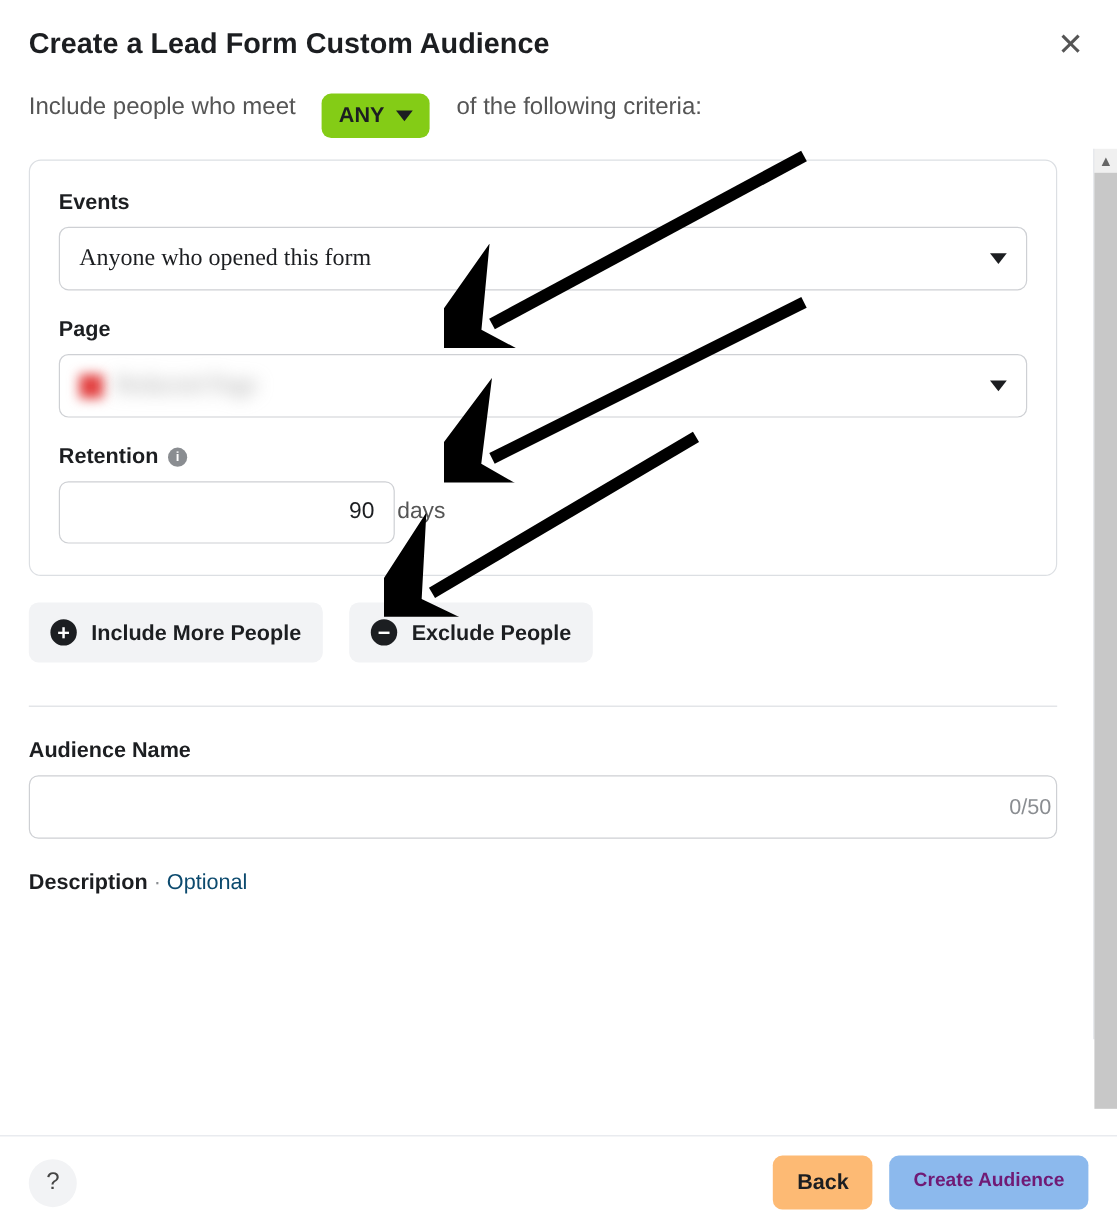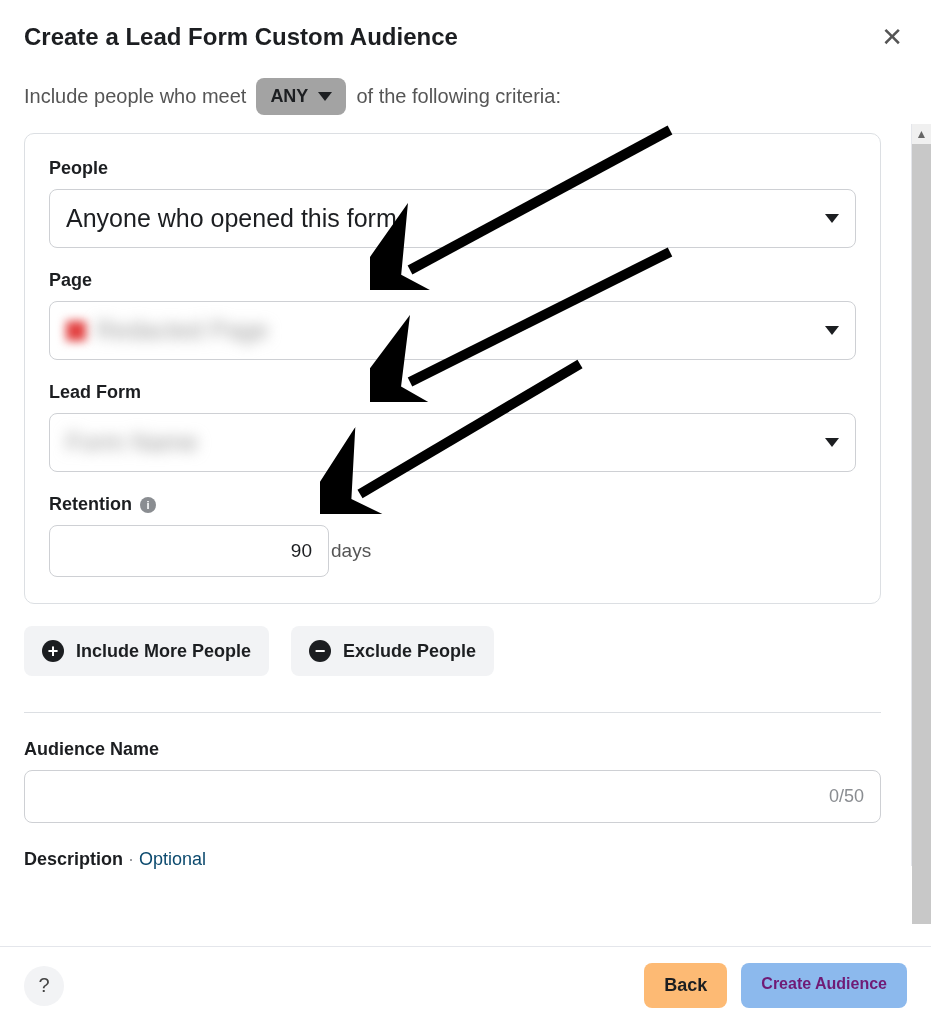--- a/index.html
+++ b/index.html
@@ -39,28 +39,28 @@
     padding: 4px;
   }
   .scroll-region {
     position: relative;
     flex: 1 1 auto;
     overflow: hidden;
     padding: 0 24px 0 24px;
   }
   .include-row {
     display: flex;
-    align-items: center;
-    gap: 10px;
+    align-items: flex-start;
+    gap: 22px;
     margin: 24px 0 18px 0;
     font-size: 20px;
     color: #555;
   }
   .any-chip {
-    background: #a3a3a3;
+    background: #84cc16;
     border-radius: 8px;
     padding: 8px 14px;
     display: inline-flex;
     align-items: center;
     gap: 10px;
     font-weight: 600;
     color: #1c1e21;
     cursor: pointer;
     font-size: 18px;
   }
@@ -93,27 +93,28 @@
     font-weight: 700;
     display: inline-flex;
     align-items: center;
     justify-content: center;
   }
   .select-box {
     width: 100%;
     border: 1px solid #ced0d4;
     border-radius: 8px;
     padding: 14px 16px;
-    font-size: 25px;
+    font-size: 20px;
     color: #1c1e21;
     display: flex;
     justify-content: space-between;
     align-items: center;
     background: #fff;
     cursor: pointer;
+    font-family: Liberation Serif, serif;
   }
   .select-box.blurred .blur-text {
     filter: blur(7px);
     color: #999;
   }
   .select-box .red-square {
     width: 20px; height: 20px;
     background: #e24040;
     margin-right: 10px;
     filter: blur(5px);
@@ -168,21 +169,21 @@
     font-weight: 700;
   }
   .divider {
     height: 1px;
     background: #dcdfe3;
     margin: 0 0 26px 0;
   }
   .text-input-wrap {
     border: 1px solid #ced0d4;
     border-radius: 8px;
-    padding: 14px 16px;
+    padding: 14px 4px;
     display: flex;
     align-items: center;
     justify-content: space-between;
     background: #fff;
   }
   .text-input {
     flex: 1;
     border: none;
     outline: none;
     font-size: 18px;
@@ -301,45 +302,38 @@
         <span class="any-chip">
           <span>ANY</span>
           <span class="caret-down"></span>
         </span>
         <span>of the following criteria:</span>
       </div>
 
       <div class="criteria-card">
 
         <div class="field-block">
-          <div class="field-label">People</div>
+          <div class="field-label">Events</div>
           <div class="select-box">
             <span>Anyone who opened this form</span>
             <span class="caret-down"></span>
           </div>
         </div>
 
         <div class="field-block">
           <div class="field-label">Page</div>
           <div class="select-box blurred">
             <span style="display:flex;align-items:center;">
               <span class="red-square"></span>
               <span class="blur-text">Redacted Page</span>
             </span>
             <span class="caret-down"></span>
           </div>
         </div>
 
-        <div class="field-block">
-          <div class="field-label">Lead Form</div>
-          <div class="select-box blurred">
-            <span class="blur-text">Form Name</span>
-            <span class="caret-down"></span>
-          </div>
-        </div>
 
         <div class="field-block">
           <div class="field-label">
             <span>Retention</span>
             <span class="info-dot">i</span>
           </div>
           <div class="retention-row">
             <div class="retention-input">
               <span>90</span>
             </div>

